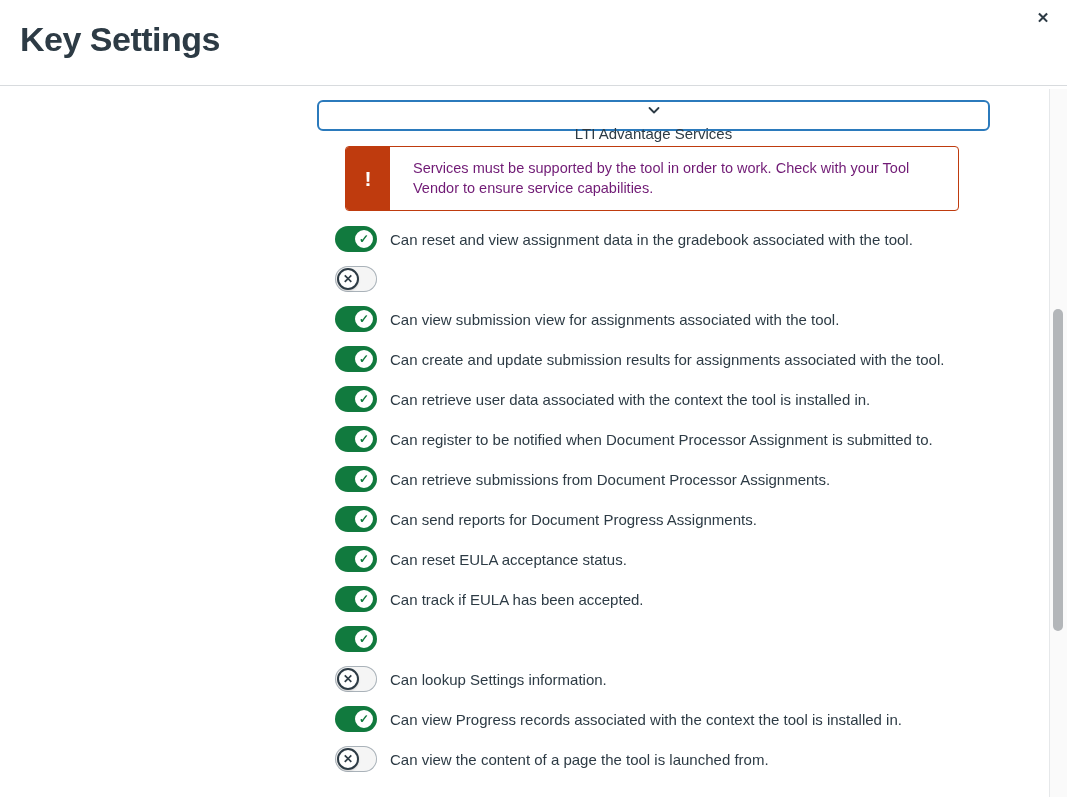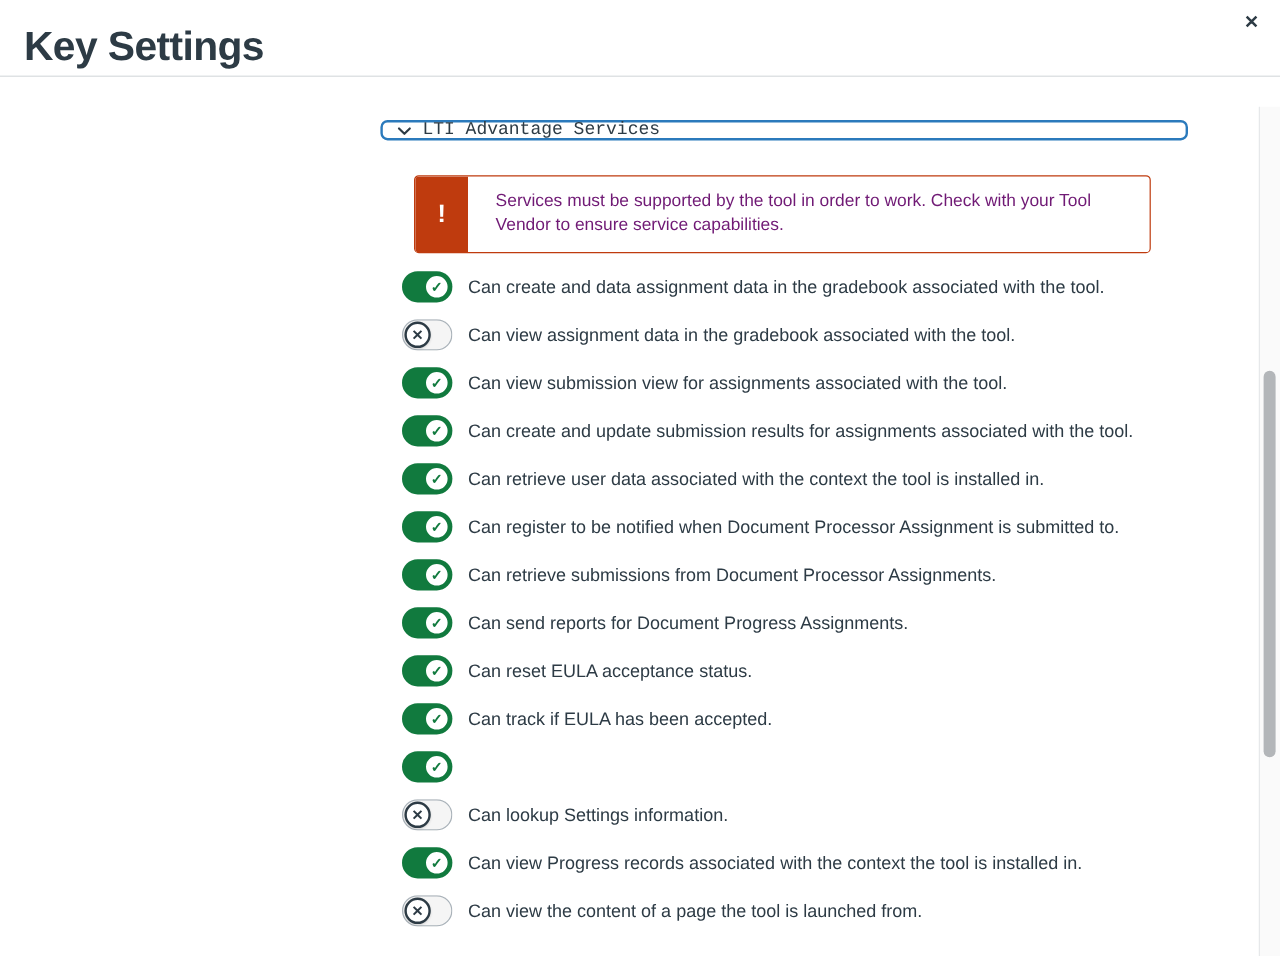--- a/index.html
+++ b/index.html
@@ -8,21 +8,21 @@
     font-family: "Liberation Sans", "DejaVu Sans", sans-serif;
     background: #ffffff;
     color: #2D3B45;
     position: relative;
   }
 
   
   .modal-header {
     position: absolute;
     top: 0; left: 0; right: 0;
-    height: 64px;
+    height: 86px;
     background: #fff;
     border-bottom: 1px solid #D8DBDE;
   }
   .modal-title {
     position: absolute;
     left: 20px; top: 20px;
     font-size: 34px;
     font-weight: 700;
     letter-spacing: -0.5px;
     color: #2D3B45;
@@ -45,30 +45,31 @@
     position: absolute;
     top: 89px; left: 0;
     width: 1049px; height: 708px;
     background: #fff;
   }
 
   
   .section-button {
     position: absolute;
     left: 317px; top: 11px;
-    width: 673px; height: 17px;
+    width: 673px; height: 31px;
     background: #fff;
     border: 2px solid #2B7ABC;
     border-radius: 6px;
     display: flex;
     align-items: center;
     padding: 0 10px;
     gap: 7px;
     cursor: pointer;
-    font-family: Liberation Mono, monospace;
+    font-family: Liberation Sans, sans-serif;
+    flex-direction: column;
   }
   .section-button .chev { display: inline-flex; flex: none; }
   .section-button .section-label {
     font-size: 15px;
     color: #2D3B45;
   }
 
   
   .alert {
     position: absolute;
@@ -190,30 +191,29 @@
   </div>
 
   <div class="rows">
 
     <div class="row">
       <button class="toggle" data-state="on">
         <span class="knob">
             <span class="check-icon">✓</span>
           </span>
       </button>
-      <span class="toggle-label">Can create and data assignment data in the gradebook associated with the tool.</span>
+      <span class="toggle-label">Can reset and view assignment data in the gradebook associated with the tool.</span>
     </div>
 
     <div class="row">
       <button class="toggle" data-state="off">
         <span class="knob">
             <span class="x-icon">✕</span>
           </span>
       </button>
-      <span class="toggle-label">Can view assignment data in the gradebook associated with the tool.</span>
     </div>
 
     <div class="row">
       <button class="toggle" data-state="on">
         <span class="knob">
             <span class="check-icon">✓</span>
           </span>
       </button>
       <span class="toggle-label">Can view submission view for assignments associated with the tool.</span>
     </div>

